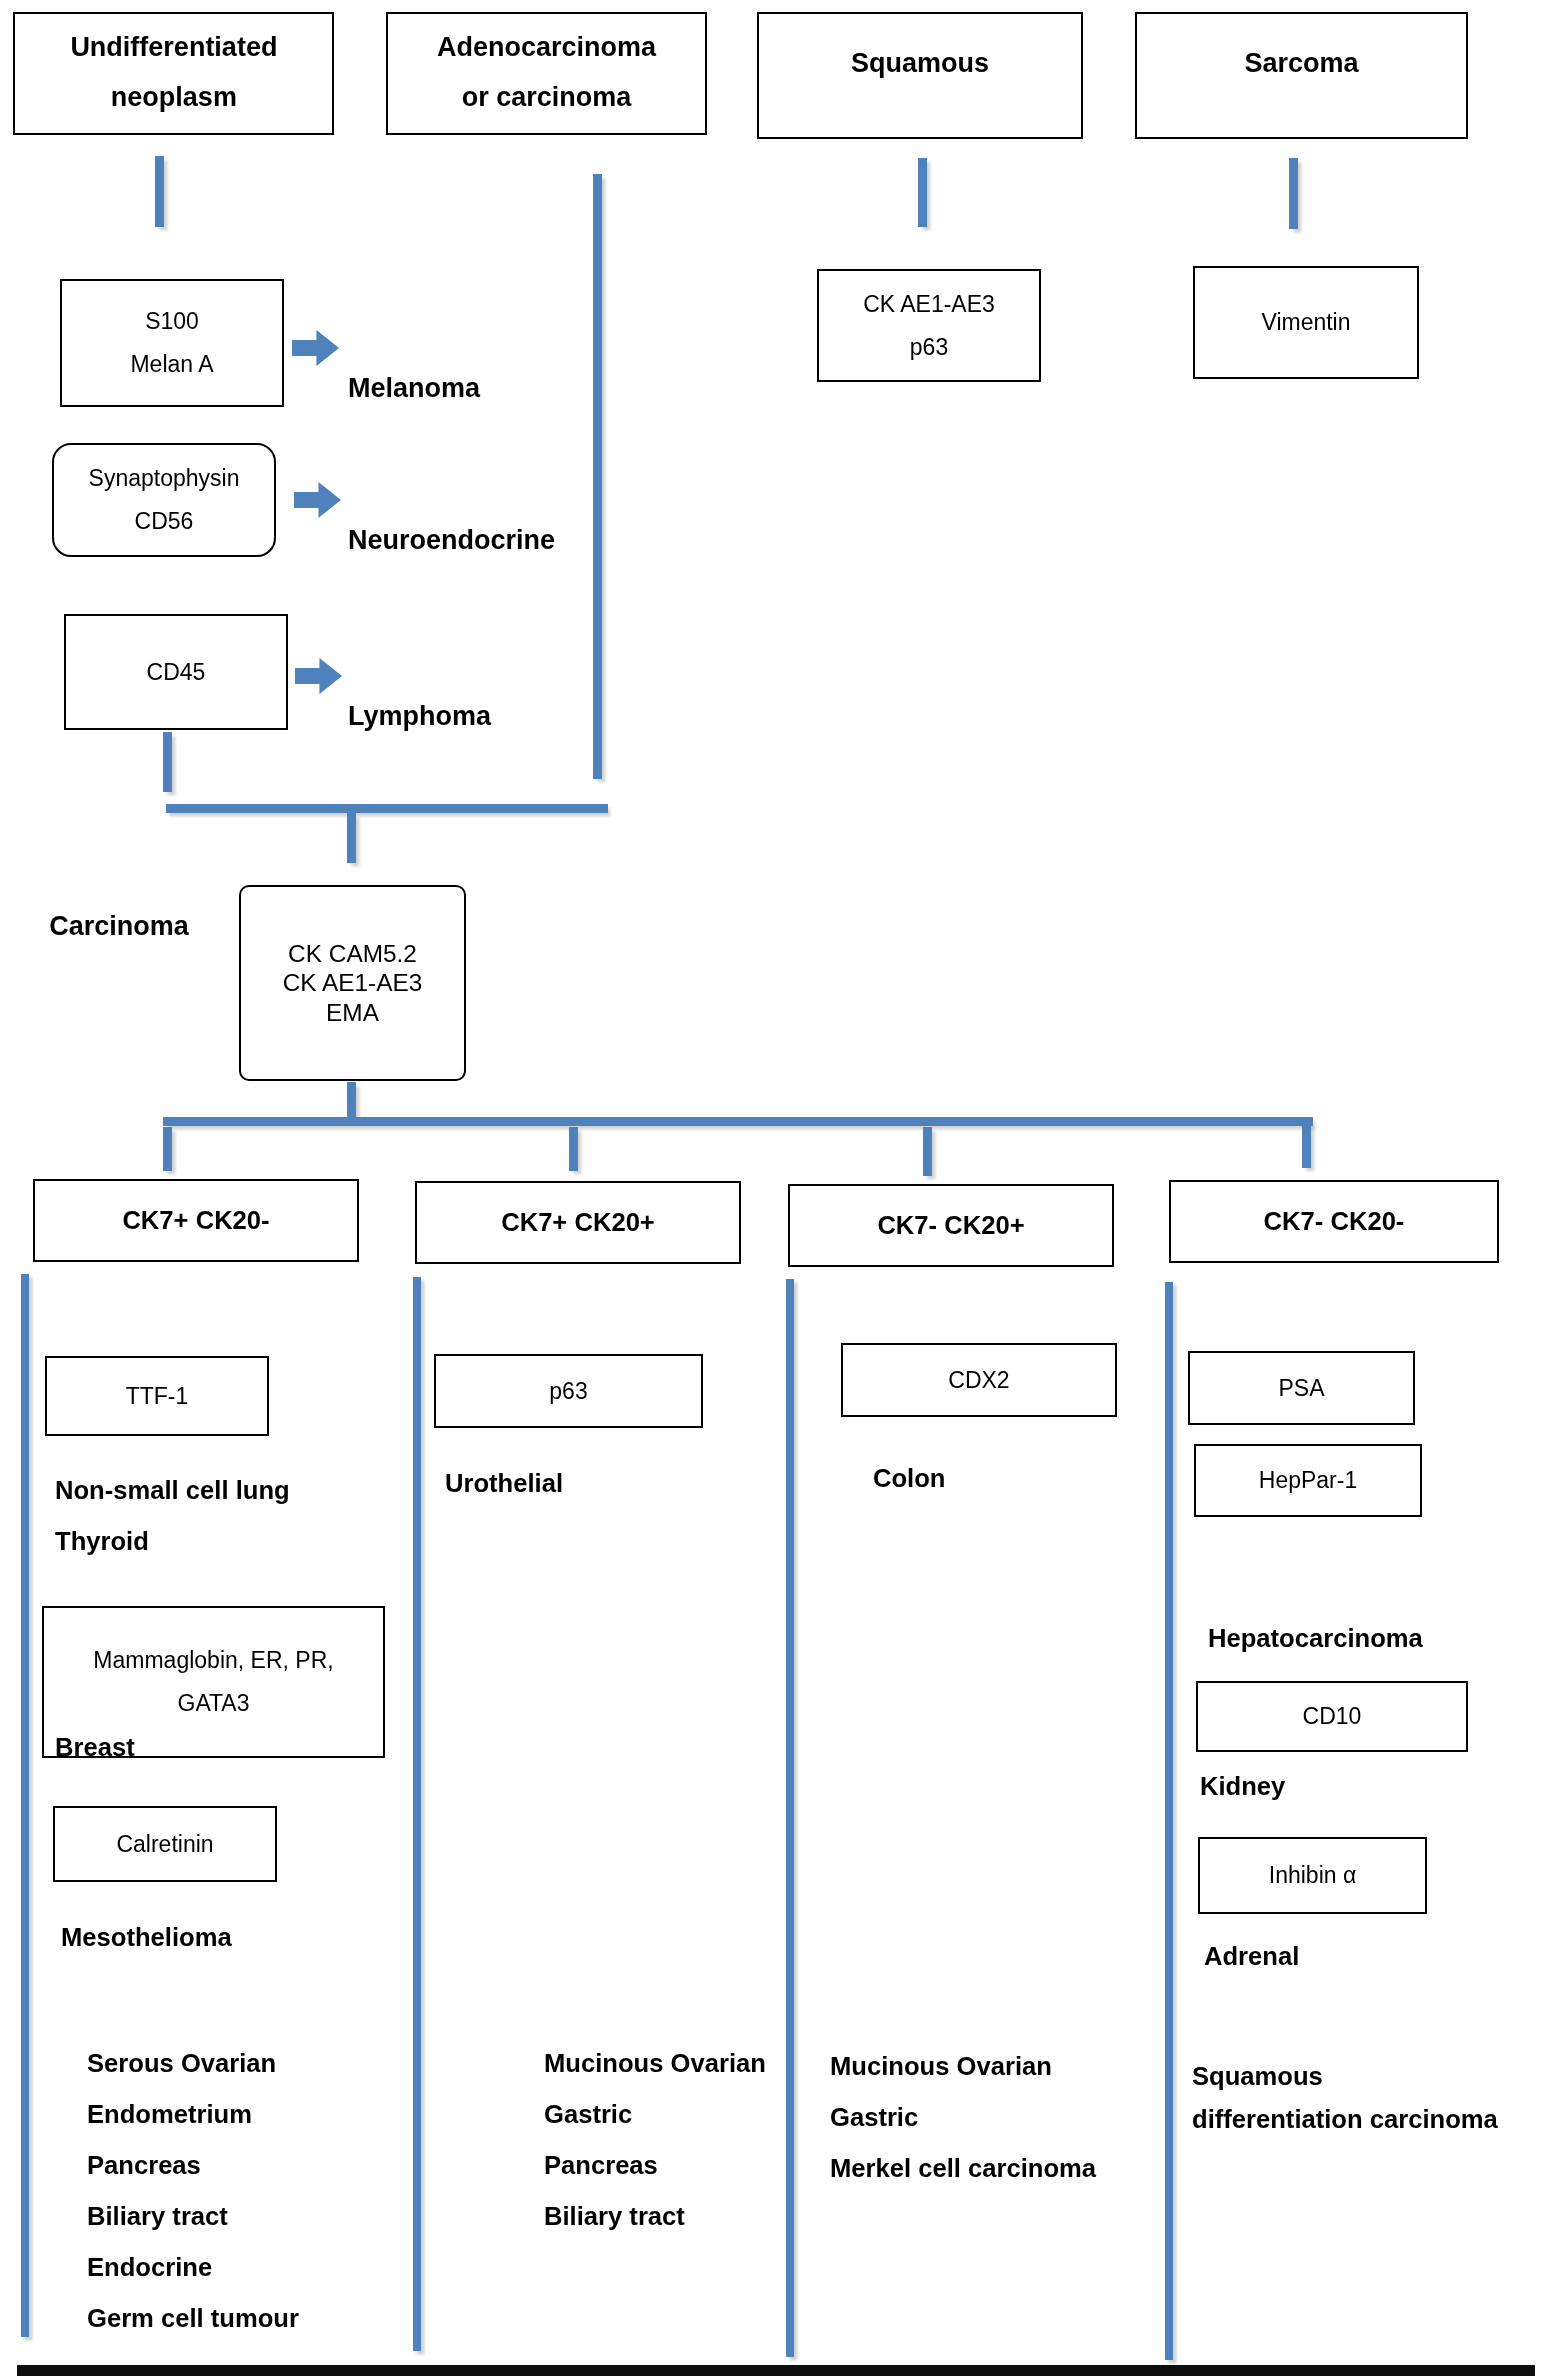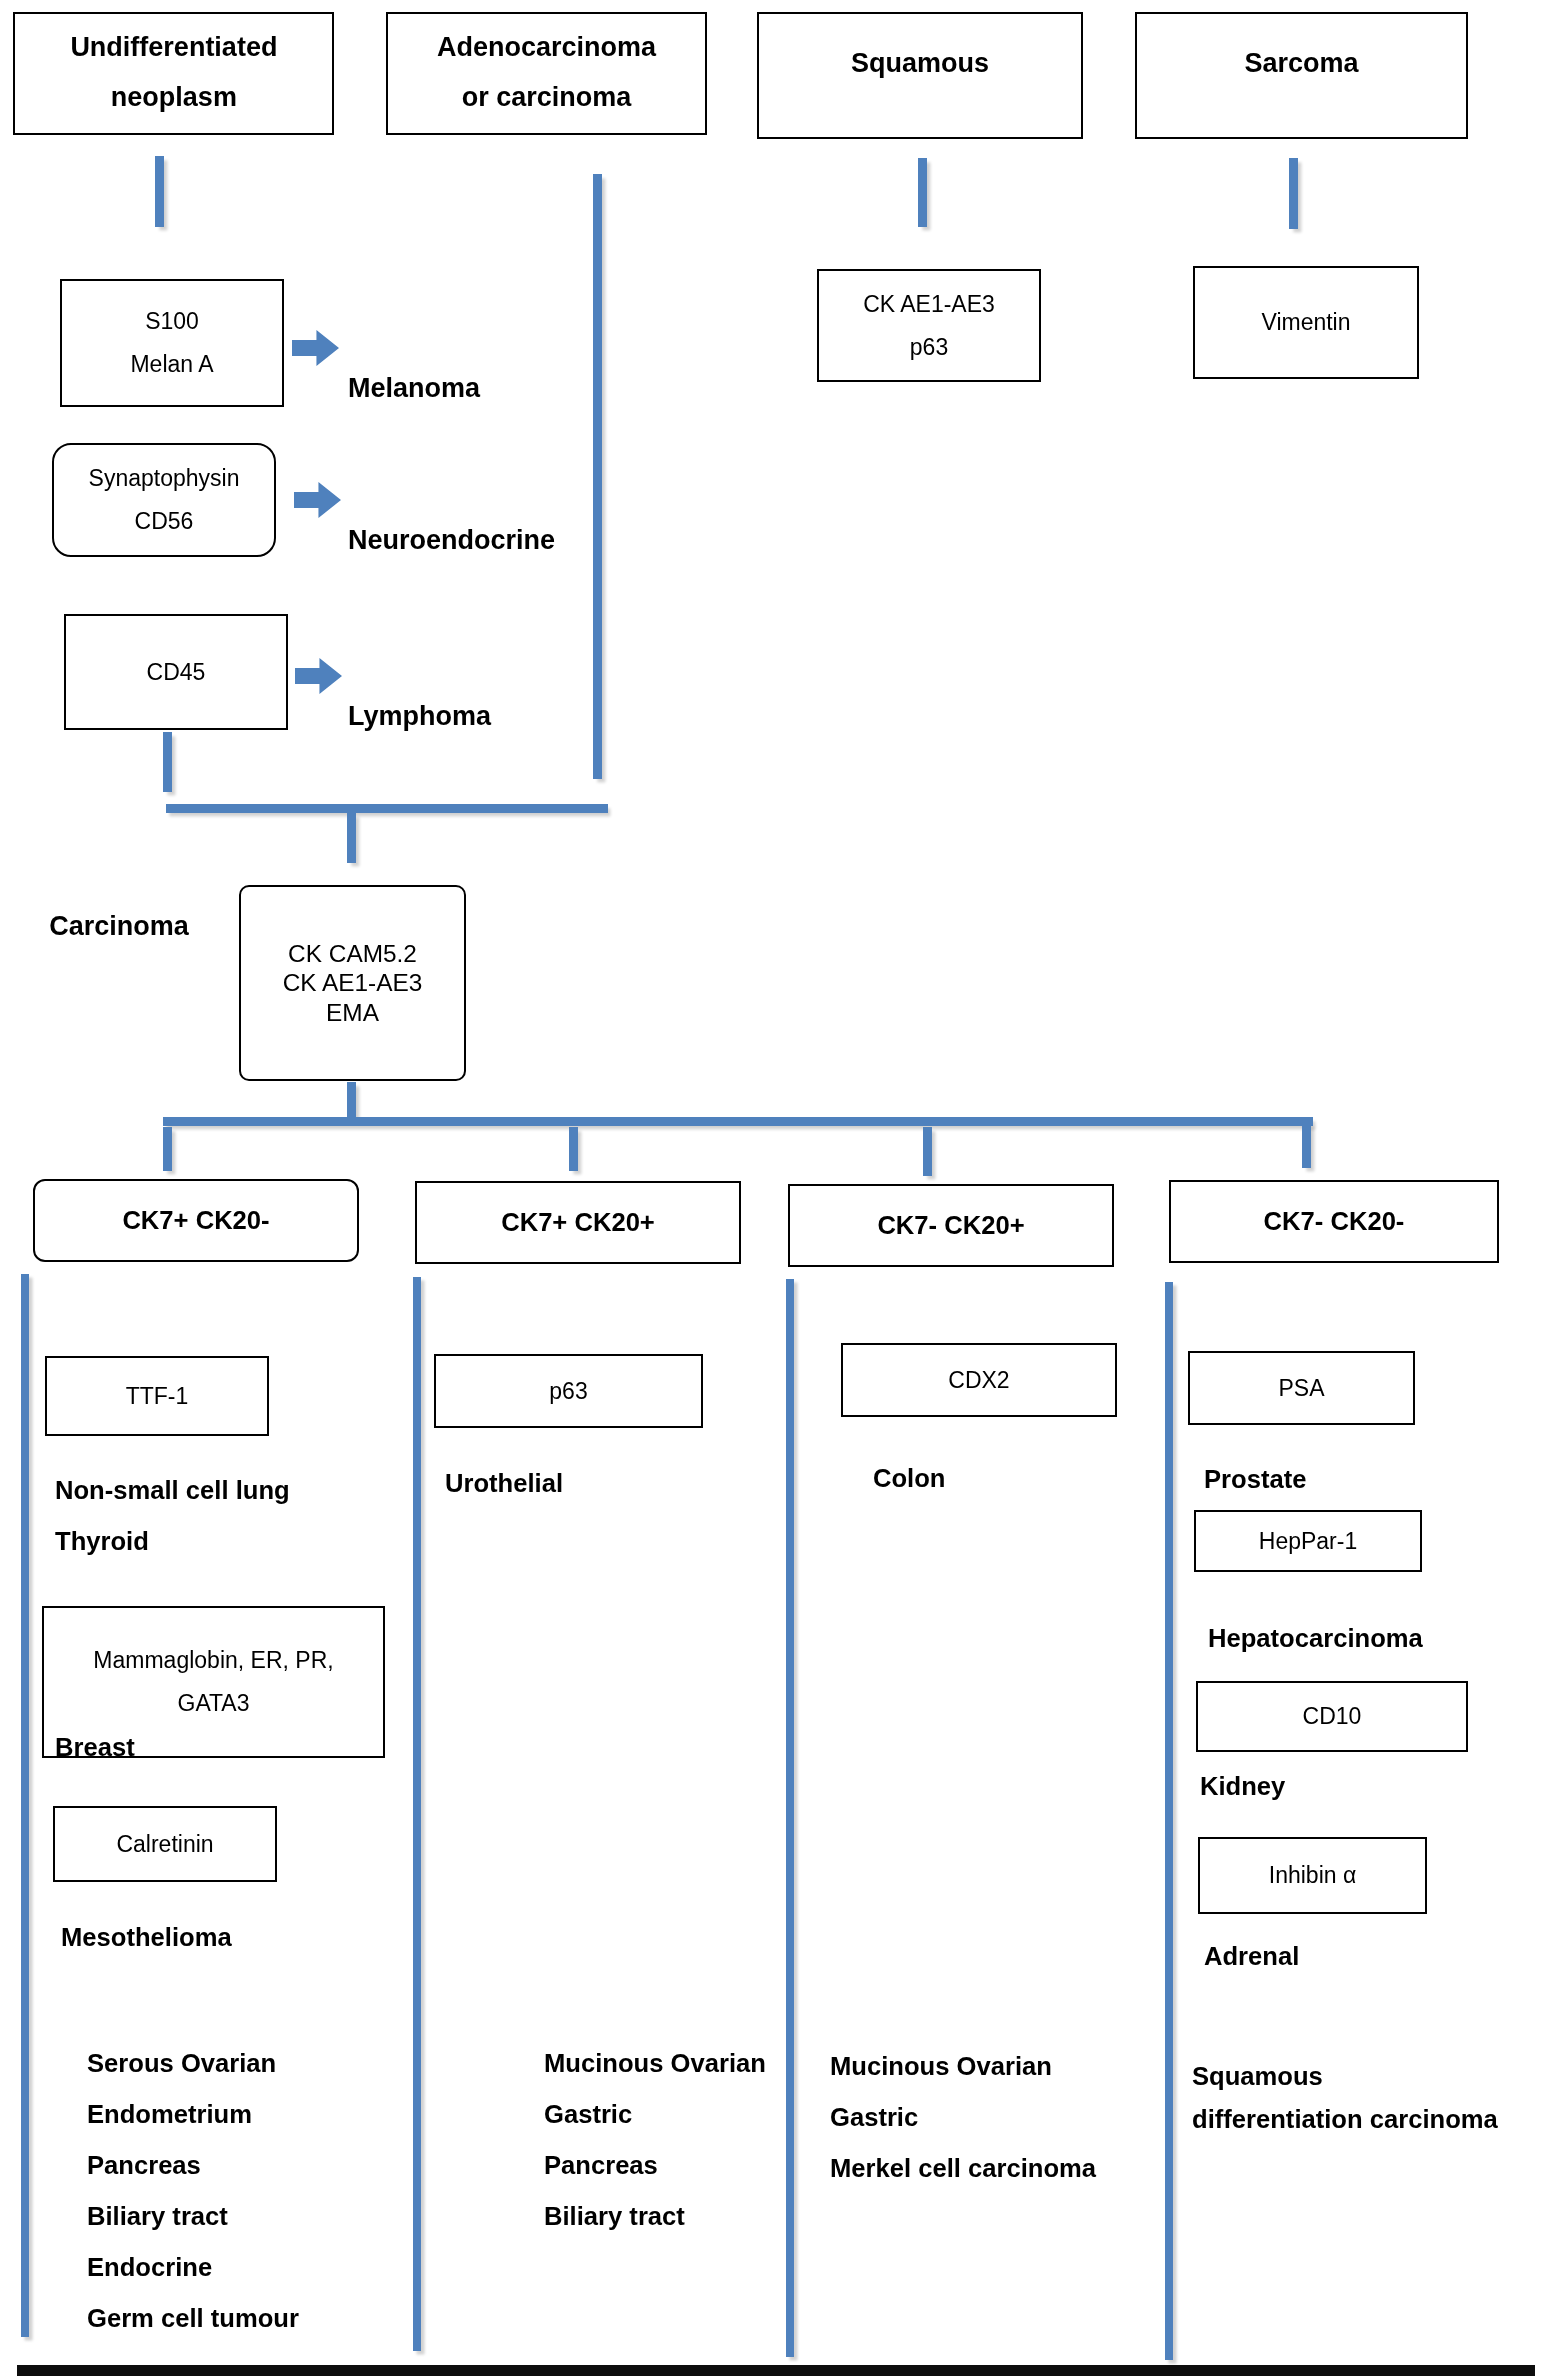--- a/index.html
+++ b/index.html
@@ -76,21 +76,21 @@
 CK AE1-AE3
 EMA</div>
 
   <div class="vline" style="left:347px;top:1082px;height:35px;"></div>
   <div class="hline" style="left:163px;top:1117px;width:1150px;"></div>
   <div class="vline" style="left:163px;top:1127px;height:44px;"></div>
   <div class="vline" style="left:569px;top:1127px;height:44px;"></div>
   <div class="vline" style="left:923px;top:1127px;height:49px;"></div>
   <div class="vline" style="left:1302px;top:1123px;height:45px;"></div>
 
-  <div class="box ckbox" style="left:33px;top:1179px;width:326px;height:83px;border-radius:12px;">CK7+ CK20-</div>
+  <div class="box ckbox" style="left:33px;top:1179px;width:326px;height:83px;">CK7+ CK20-</div>
   <div class="box ckbox" style="left:415px;top:1181px;width:326px;height:83px;">CK7+ CK20+</div>
   <div class="box ckbox" style="left:788px;top:1184px;width:326px;height:83px;">CK7- CK20+</div>
   <div class="box ckbox" style="left:1169px;top:1180px;width:330px;height:83px;">CK7- CK20-</div>
 
   <div class="vline" style="left:21px;top:1274px;height:1063px;width:8.1px;"></div>
   <div class="vline" style="left:413px;top:1277px;height:1074px;width:8.1px;"></div>
   <div class="vline" style="left:786px;top:1279px;height:1078px;width:8.1px;"></div>
   <div class="vline" style="left:1165px;top:1282px;height:1078px;width:8.1px;"></div>
 
   <div class="box mbox" style="left:45px;top:1356px;width:224px;height:80px;">TTF-1</div>
@@ -122,21 +122,21 @@
   <div class="box mbox" style="left:841px;top:1343px;width:276px;height:74px;">CDX2</div>
   <div class="organ" style="left:873px;top:1453px;">Colon</div>
   <div class="list" style="left:830px;top:2041px;">
     <div class="li">Mucinous Ovarian</div>
     <div class="li">Gastric</div>
     <div class="li">Merkel cell carcinoma</div>
   </div>
 
   <div class="box mbox" style="left:1188px;top:1351px;width:227px;height:74px;">PSA</div>
   <div class="organ" style="left:1204px;top:1454px;">Prostate</div>
-  <div class="box mbox" style="left:1194px;top:1510px;width:228px;height:62px;">HepPar-1</div>
+  <div class="box mbox" style="left:1194px;top:1444px;width:228px;height:73px;">HepPar-1</div>
   <div class="organ" style="left:1208px;top:1613px;">Hepatocarcinoma</div>
   <div class="box mbox" style="left:1196px;top:1681px;width:272px;height:71px;">CD10</div>
   <div class="organ" style="left:1200px;top:1761px;">Kidney</div>
   <div class="box mbox" style="left:1198px;top:1837px;width:229px;height:77px;">Inhibin α</div>
   <div class="organ" style="left:1204px;top:1931px;">Adrenal</div>
   <div class="note" style="left:1192px;top:2055px;">Squamous
 differentiation carcinoma</div>
 
   <div class="bottombar" style="left:17.4px;top:2365px;width:1518px;height:10.5px;"></div>
 

